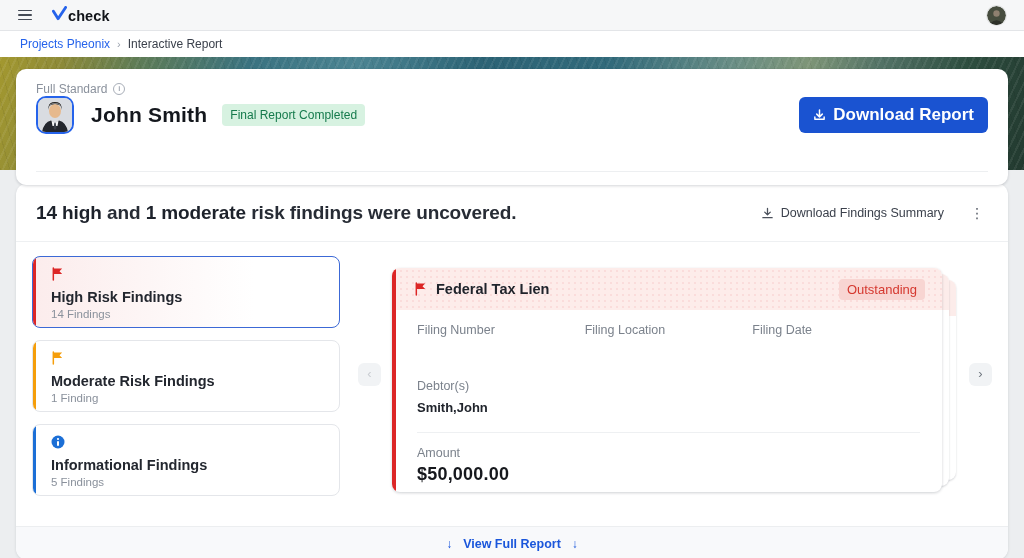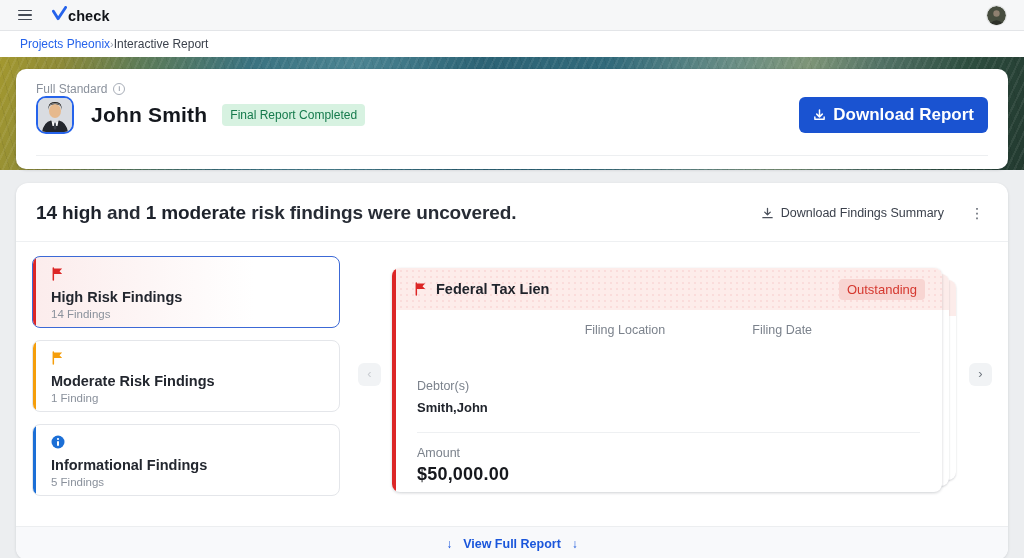--- a/index.html
+++ b/index.html
@@ -15,33 +15,33 @@
   .topbar{height:31px;background:#f6f7f8;border-bottom:1px solid #e3e5e8;display:flex;align-items:center;padding:0 18px;}
   .hamburger{width:14px;display:flex;flex-direction:column;gap:3px;cursor:pointer;}
   .hamburger span{display:block;height:1.6px;background:#444a55;border-radius:1px;}
   .logo{display:flex;align-items:baseline;margin-left:20px;}
   .logo svg{margin-right:1px;}
   .logo-rest{font-size:14.5px;font-weight:600;color:#111419;letter-spacing:.1px;}
   .topbar-spacer{flex:1;}
   .user-avatar{width:19px;height:19px;border-radius:50%;overflow:hidden;cursor:pointer;box-shadow:0 0 0 1px rgba(0,0,0,.08);}
 
   
-  .breadcrumb-bar{height:26px;background:#ffffff;display:flex;align-items:center;padding:0 20px;font-size:12px;text-align:center;}
+  .breadcrumb-bar{height:26px;background:#ffffff;display:flex;align-items:center;gap:7px;padding:0 20px;font-size:12px;text-align:center;}
   .crumb-link{color:#2563eb;cursor:pointer;}
   .crumb-sep{color:#9ca3af;font-size:11px;}
   .crumb-current{color:#3b414c;}
 
   
   .banner{position:relative;height:113px;
     background:linear-gradient(104deg,#a3982f 0%,#8d8a38 6%,#5f7c55 13%,#3a7280 24%,#4b8492 34%,#2c6375 46%,#316a7b 58%,#6a8e85 70%,#7e9577 77%,#527266 84%,#2e4f40 92%,#22392f 100%);
   }
   .banner::after{content:"";position:absolute;inset:0;
     background:repeating-linear-gradient(115deg,rgba(255,255,255,.07) 0 2px,rgba(0,0,0,0) 2px 7px),
                repeating-linear-gradient(75deg,rgba(0,0,0,.06) 0 1px,rgba(0,0,0,0) 1px 9px);}
-  .profile-card{position:absolute;z-index:3;left:16px;right:16px;top:12px;height:100px;background:#fff;border-radius:10px;
+  .profile-card{position:absolute;z-index:3;left:16px;right:16px;top:12px;height:116px;background:#fff;border-radius:10px;
     box-shadow:0 1px 3px rgba(16,24,40,.18);padding:13px 20px 0 20px;}
   .plan-row{display:flex;align-items:center;gap:6px;font-size:12px;color:#8a919c;}
   .info-icon{width:12px;height:12px;border:1px solid #a8aeb8;border-radius:50%;display:inline-flex;align-items:center;justify-content:center;
     font-size:8px;color:#a8aeb8;font-style:normal;font-weight:700;line-height:1;}
   .profile-main{display:flex;align-items:center;}
   .profile-photo{width:38px;height:38px;border:2px solid #2563eb;border-radius:10px;overflow:hidden;background:#dfe2e6;flex:0 0 auto;}
   .profile-name{font-size:21px;font-weight:700;color:#14171d;margin-left:17px;letter-spacing:.2px;}
   .status-badge{margin-left:15px;background:#d7f2e1;color:#157a4c;font-size:12px;padding:4px 8px;border-radius:4px;}
   .profile-spacer{flex:1;}
   .btn-primary{display:flex;align-items:center;gap:7px;background:#1a53d1;color:#fff;border:none;border-radius:6px;
@@ -233,20 +233,21 @@
               <path d="M2.5 1.5 H12 L9.2 4.5 L12 7.5 H2.5 Z" fill="#dc2626"></path>
             </svg>
             <span class="detail-title">Federal Tax Lien</span>
             <span class="detail-head-spacer"></span>
             <span class="outstanding-badge">Outstanding</span>
           </div>
 
           <div class="detail-body">
             <div class="field-grid">
               <div>
+                <div class="field-label">Filing Number</div>
                 <div class="field-value"></div>
               </div>
               <div>
                 <div class="field-label">Filing Location</div>
                 <div class="field-value"></div>
               </div>
               <div>
                 <div class="field-label">Filing Date</div>
                 <div class="field-value"></div>
               </div>

